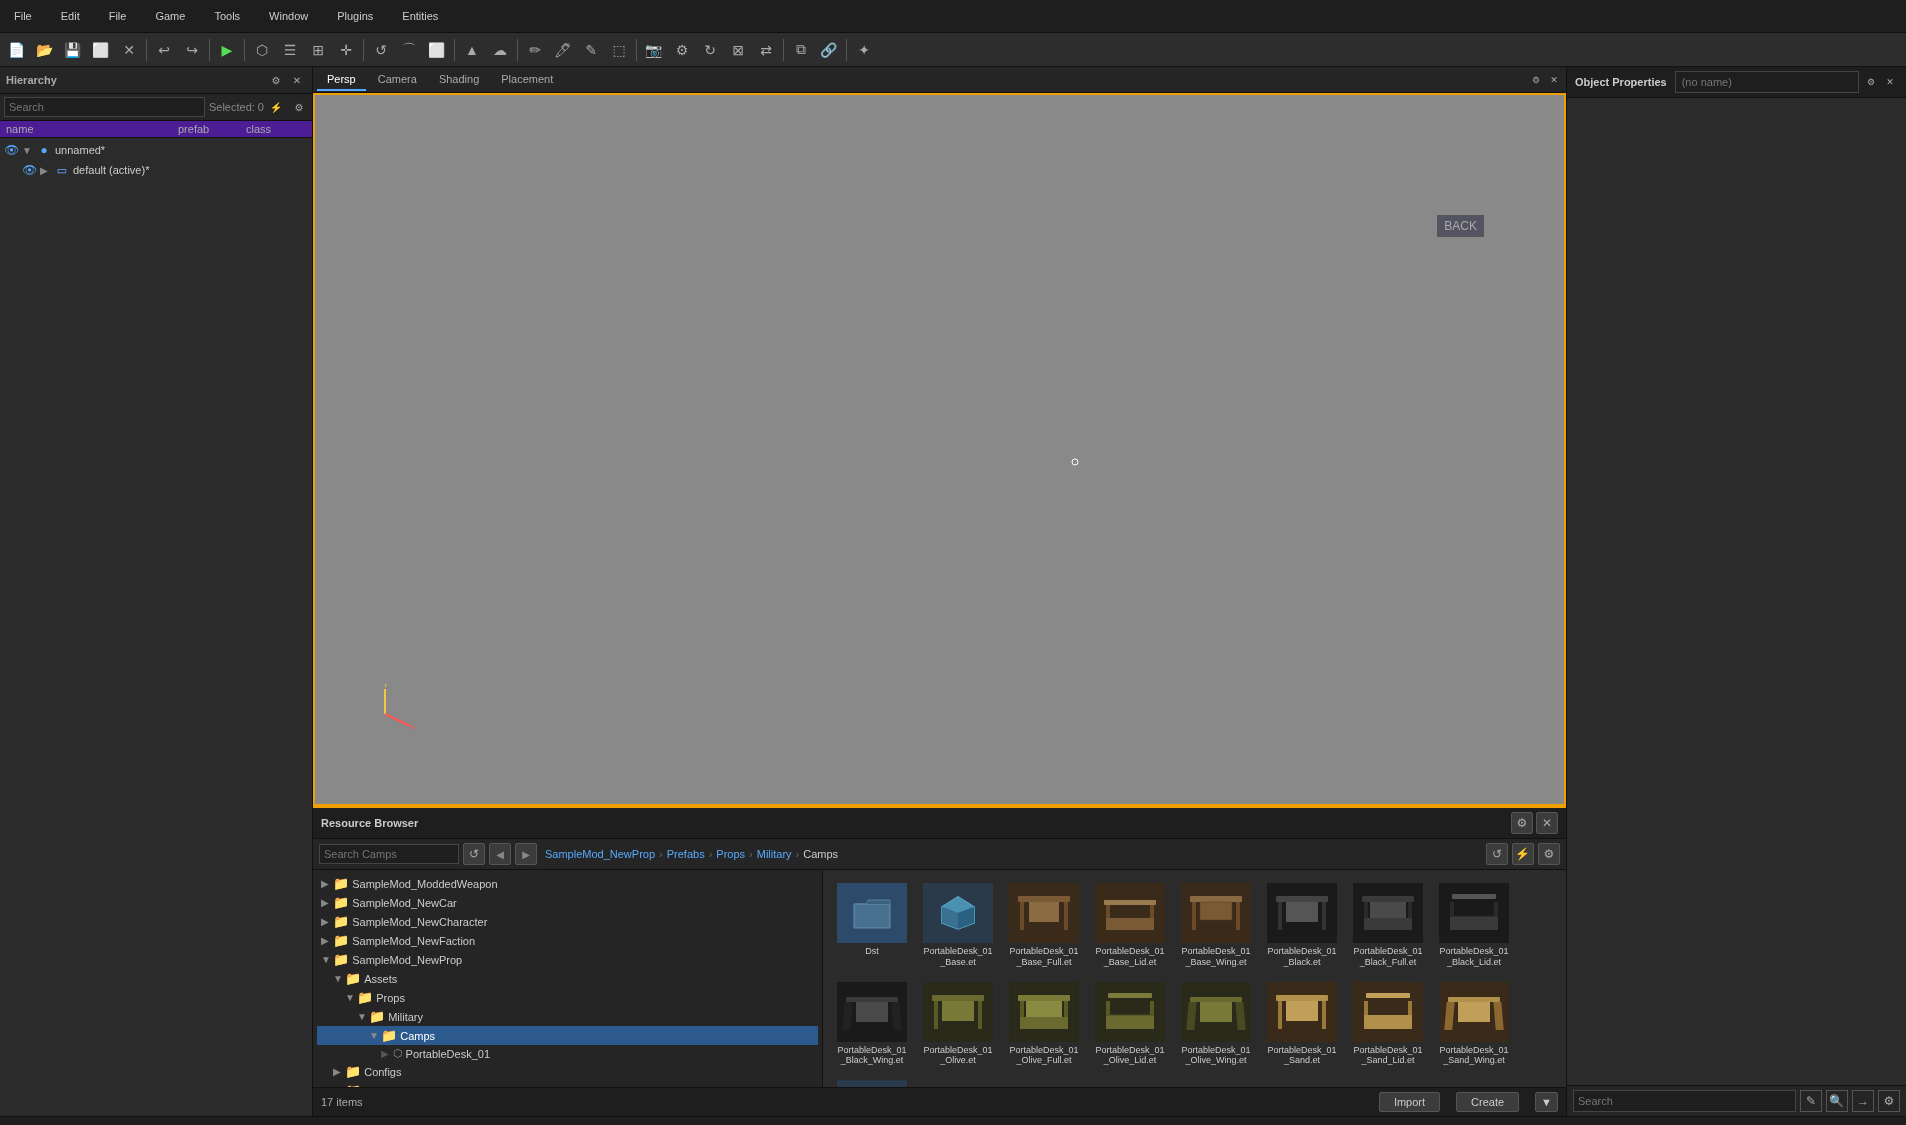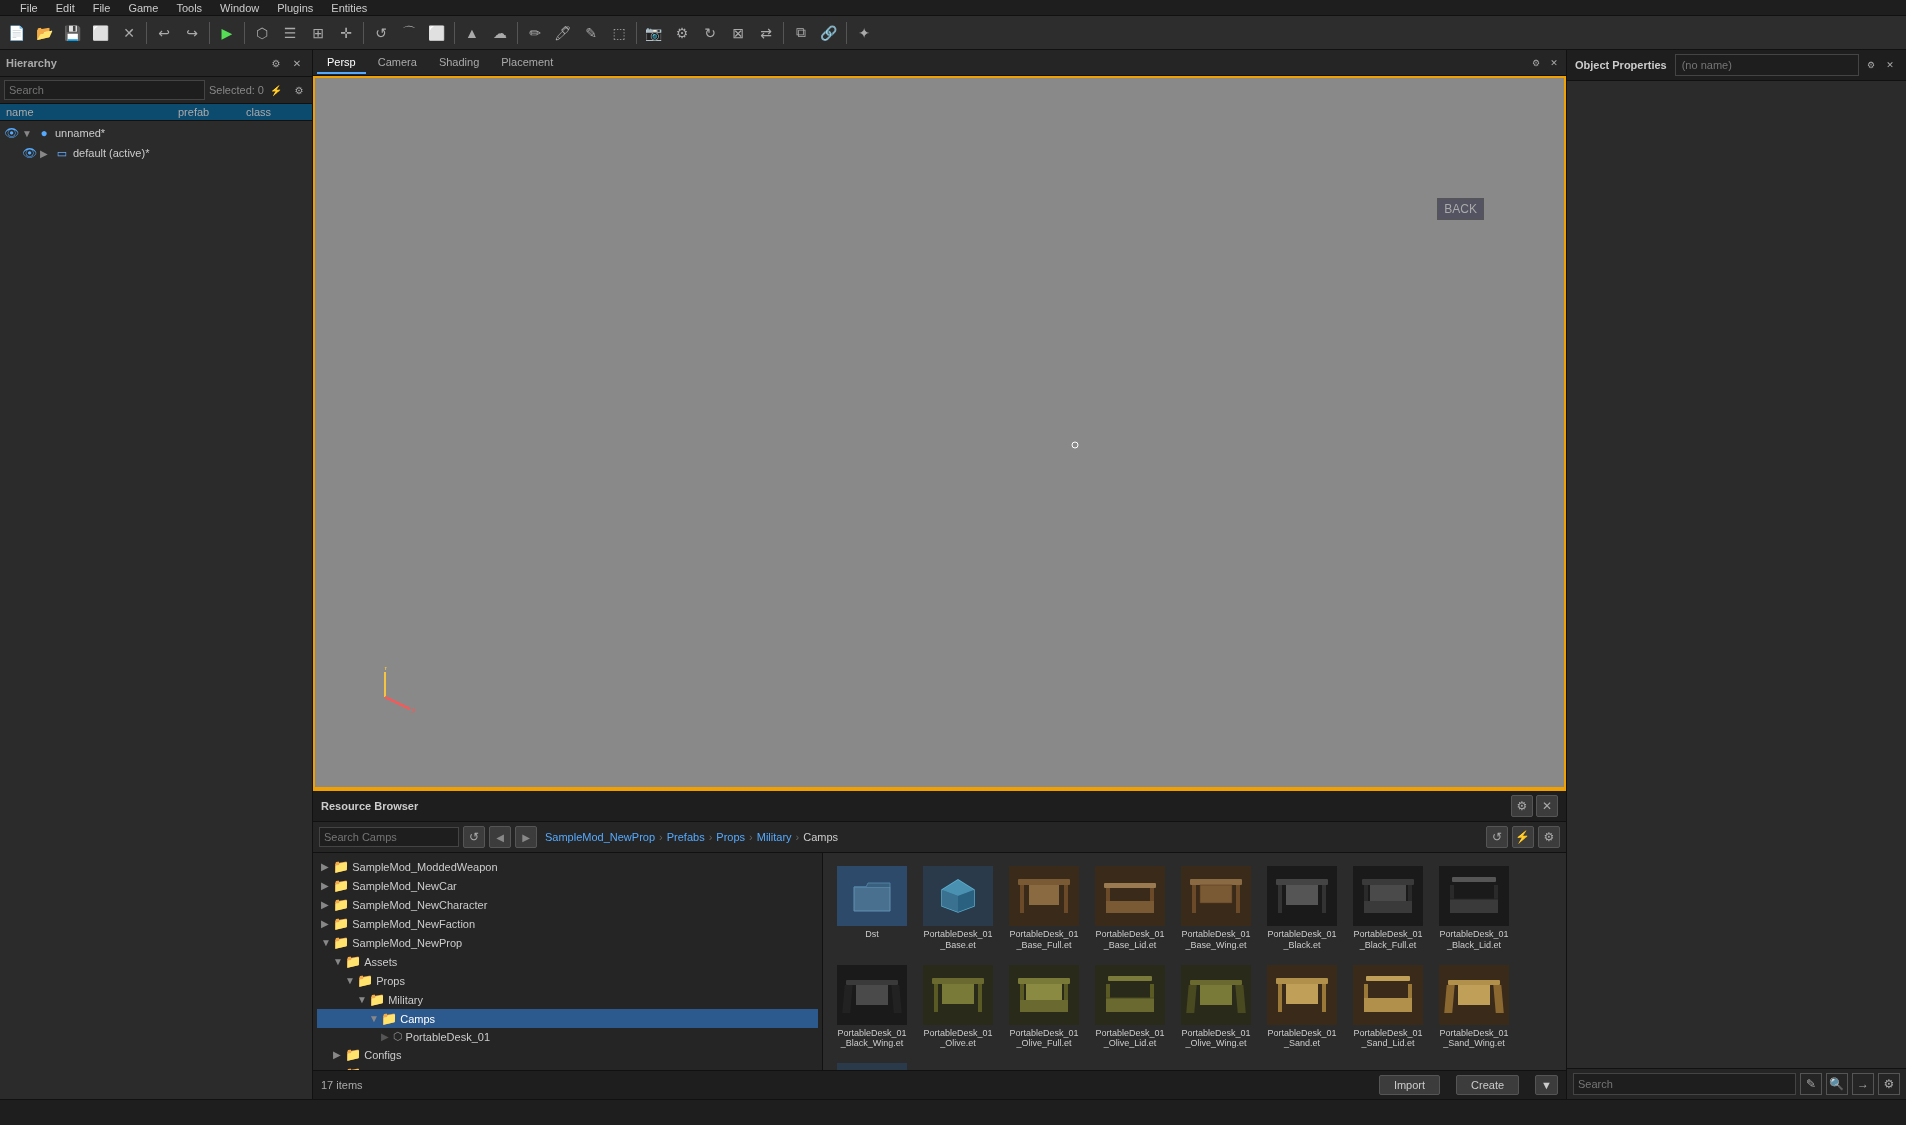--- a/index.html
+++ b/index.html
@@ -1,36 +1,36 @@
 <!DOCTYPE html>
 <html><head>
   <meta charset="utf-8">
   <style>
     * { margin: 0; padding: 0; box-sizing: border-box; }
     body { width: 1906px; height: 1125px; background: #2b2b2b; color: #ccc; font-family: 'Segoe UI', Arial, sans-serif; font-size: 11px; overflow: hidden; }
 
     
-    #menu-bar { display: flex; align-items: center; height: 16px; background: #1e1e1e; border-bottom: 1px solid #111; padding: 0 12px; gap: 2px; }
+    #menu-bar { display: flex; align-items: center; height: 33px; background: #1e1e1e; border-bottom: 1px solid #111; padding: 0 6px; gap: 13px; }
     .menu-item { padding: 2px 8px; color: #ccc; cursor: pointer; font-size: 11px; }
 
     
     #toolbar { display: flex; align-items: center; height: 34px; background: #2d2d2d; border-bottom: 1px solid #111; padding: 0 4px; gap: 2px; }
     .toolbar-btn { width: 26px; height: 26px; background: transparent; border: 1px solid transparent; color: #aaa; cursor: pointer; display: flex; align-items: center; justify-content: center; font-size: 14px; border-radius: 2px; }
     .toolbar-sep { width: 1px; height: 22px; background: #555; margin: 0 2px; }
 
     
     #main-layout { display: flex; height: calc(1125px - 22px - 34px - 20px); }
 
     
     #hierarchy-panel { width: 313px; background: #2b2b2b; border-right: 1px solid #111; display: flex; flex-direction: column; }
     #hierarchy-header { display: flex; align-items: center; justify-content: space-between; padding: 4px 6px; background: #252525; border-bottom: 1px solid #111; }
     #hierarchy-title { font-size: 11px; color: #aaa; font-weight: bold; }
     #hierarchy-search { display: flex; align-items: center; padding: 3px 4px; background: #252525; border-bottom: 1px solid #111; gap: 4px; }
     #hierarchy-search input { flex: 1; background: #1e1e1e; border: 1px solid #444; color: #ccc; padding: 2px 4px; font-size: 11px; height: 20px; }
-    #hierarchy-columns { display: flex; padding: 2px 6px; background: #0c4a6e; border-bottom: 1px solid #111; }
+    #hierarchy-columns { display: flex; padding: 2px 6px; background: #4c1d95; border-bottom: 1px solid #111; }
     .col-name { flex: 1; color: #aaa; font-size: 11px; }
     .col-prefab { width: 80px; color: #aaa; font-size: 11px; padding-left: 12px; }
     .col-class { width: 60px; color: #aaa; font-size: 11px; }
     #hierarchy-tree { flex: 1; overflow-y: auto; padding: 2px 0; }
     .tree-item { display: flex; align-items: center; padding: 2px 4px; cursor: pointer; }
     .tree-toggle { width: 14px; color: #888; font-size: 10px; }
     .tree-icon { width: 16px; height: 16px; display: flex; align-items: center; justify-content: center; margin-right: 3px; }
     .tree-label { color: #ccc; font-size: 11px; }
     .eye-icon { width: 16px; color: #5af; font-size: 12px; margin-right: 2px; }
 

